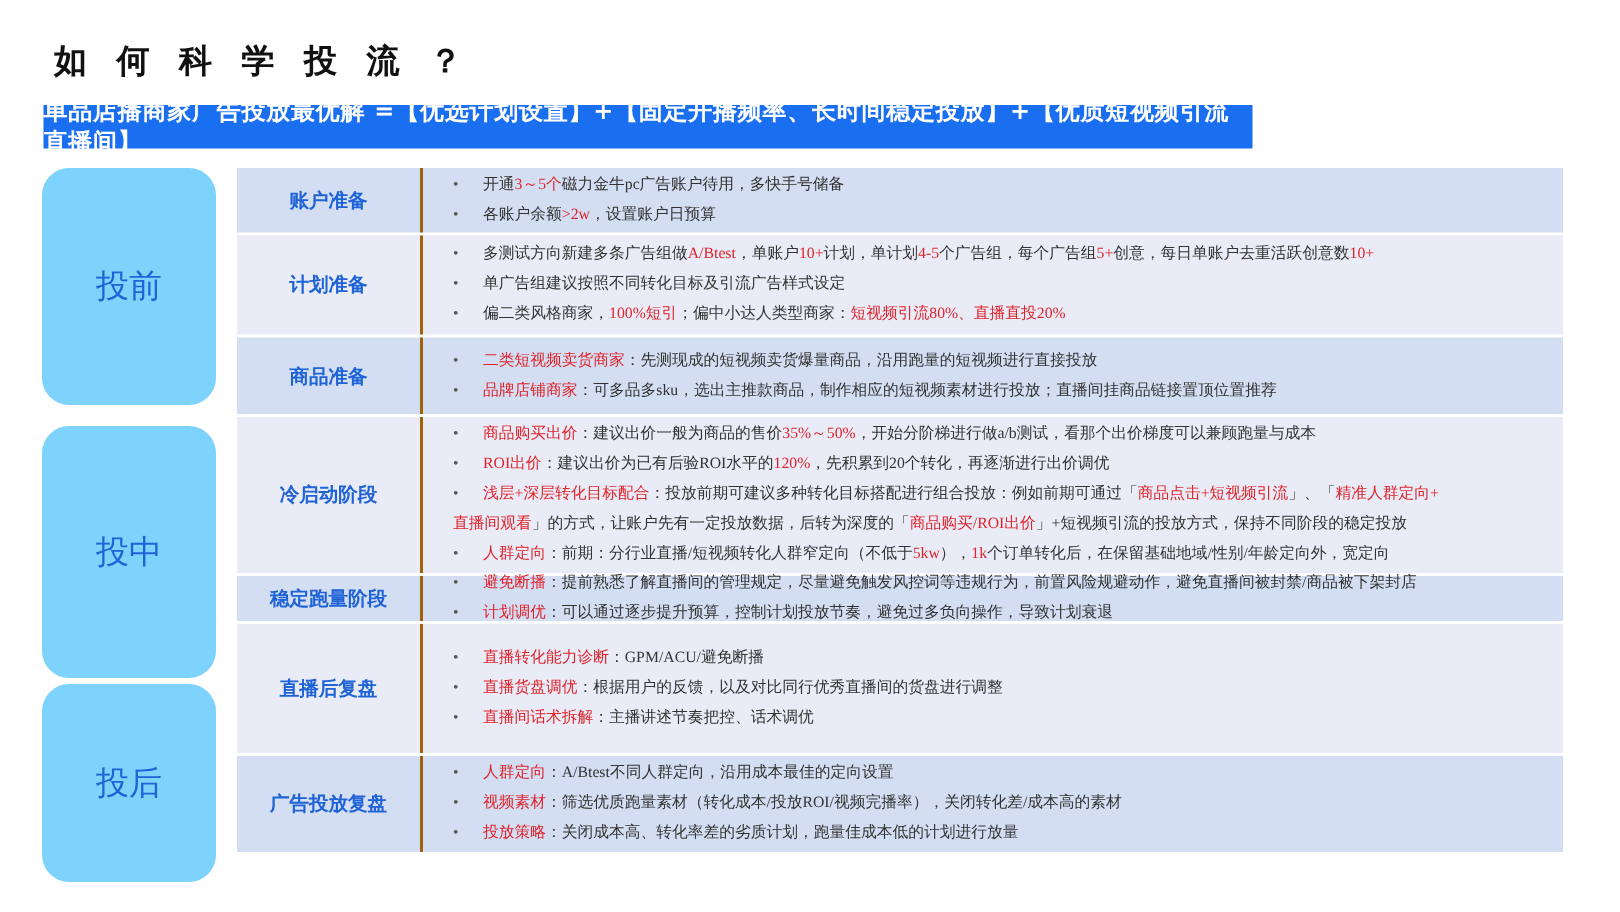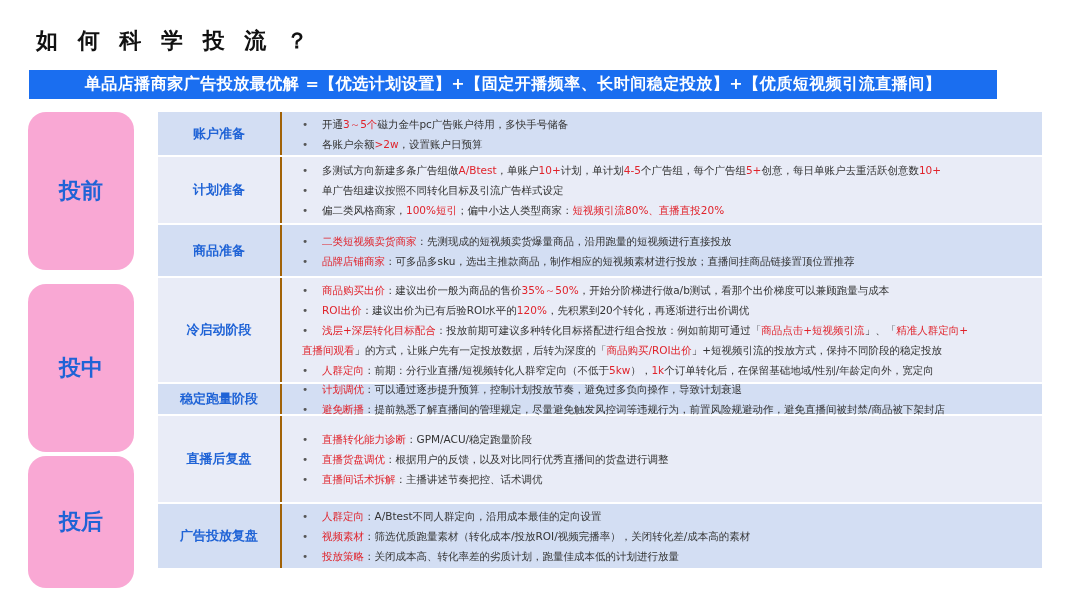--- a/index.html
+++ b/index.html
@@ -4,42 +4,42 @@
   <style>
     * { box-sizing: border-box; margin: 0; padding: 0; }
     html, body { width: 1080px; height: 608px; background: #ffffff; overflow: hidden; }
     body { font-family: "DejaVu Sans", "Liberation Sans", sans-serif; color: #222; position: relative; }
 
     .page-title {
       position: absolute; left: 36px; top: 26px;
       font-size: 22px; font-weight: bold; letter-spacing: 6px; color: #111;
     }
     .banner {
-      position: absolute; left: 29px; top: 70px; width: 968px; height: 29px;
+      position: absolute; left: 29px; top: 70px; width: 806px; height: 29px;
       background: #1a6ef0; color: #fff; font-size: 16px; font-weight: bold;
       display: flex; align-items: center; justify-content: center; letter-spacing: 0.5px;
     }
 
     .phase {
-      position: absolute; left: 28px; width: 106px;
-      background: #f9a8d4; border-radius: 18px;
+      position: absolute; left: 28px; width: 116px;
+      background: #7dd3fc; border-radius: 18px;
       display: flex; align-items: center; justify-content: center;
-      font-size: 22px; font-weight: bold; color: #1f63d6;
+      font-size: 22px; font-weight: normal; color: #1f63d6;
     }
 
     .table { position: absolute; left: 158px; top: 112px; width: 884px; }
     .row { display: flex; border-bottom: 2px solid #ffffff; }
     .row.dark { background: #d3def3; }
     .row.light { background: #e9ecf7; }
     .label {
       width: 124px; flex-shrink: 0; border-right: 2px solid #a16207;
       display: flex; align-items: center; justify-content: center;
       font-size: 13px; font-weight: bold; color: #1f63d6;
     }
-    .content { flex: 1; padding: 4px 0 4px 20px; display: flex; flex-direction: column; justify-content: center; }
+    .content { flex: 1; padding: 4px 0 4px 20px; display: flex; flex-direction: column; justify-content: center; font-family: Liberation Serif, serif; }
     .bullet { font-size: 10.5px; line-height: 20px; white-space: nowrap; color: #333; }
     .bullet .dot { display: inline-block; width: 20px; color: #555; }
     .seg.red { color: #e0232b; }
   </style>
 </head>
 <body>
 
 <div class="page-title">如 何 科 学 投 流 ？</div>
 <div class="banner">单品店播商家广告投放最优解 =【优选计划设置】+【固定开播频率、长时间稳定投放】+【优质短视频引流直播间】</div>
 
@@ -76,28 +76,28 @@
         <div class="bullet"><span class="dot">•</span><span class="seg red">商品购买出价</span><span class="seg">：建议出价一般为商品的售价</span><span class="seg red">35%～50%</span><span class="seg">，开始分阶梯进行做a/b测试，看那个出价梯度可以兼顾跑量与成本</span></div>
         <div class="bullet"><span class="dot">•</span><span class="seg red">ROI出价</span><span class="seg">：建议出价为已有后验ROI水平的</span><span class="seg red">120%</span><span class="seg">，先积累到20个转化，再逐渐进行出价调优</span></div>
         <div class="bullet"><span class="dot">•</span><span class="seg red">浅层+深层转化目标配合</span><span class="seg">：投放前期可建议多种转化目标搭配进行组合投放：例如前期可通过「</span><span class="seg red">商品点击+短视频引流</span><span class="seg">」、「</span><span class="seg red">精准人群定向+</span></div>
         <div class="bullet cont"><span class="seg red">直播间观看</span><span class="seg">」的方式，让账户先有一定投放数据，后转为深度的「</span><span class="seg red">商品购买/ROI出价</span><span class="seg">」+短视频引流的投放方式，保持不同阶段的稳定投放</span></div>
         <div class="bullet"><span class="dot">•</span><span class="seg red">人群定向</span><span class="seg">：前期：分行业直播/短视频转化人群窄定向（不低于</span><span class="seg red">5kw</span><span class="seg">），</span><span class="seg red">1k</span><span class="seg">个订单转化后，在保留基础地域/性别/年龄定向外，宽定向</span></div>
       </div>
   </div>
   <div class="row dark" style="height:32px;">
     <div class="label">稳定跑量阶段</div>
     <div class="content">
+        <div class="bullet"><span class="dot">•</span><span class="seg red">避免断播</span><span class="seg">：提前熟悉了解直播间的管理规定，尽量避免触发风控词等违规行为，前置风险规避动作，避免直播间被封禁/商品被下架封店</span></div>
         <div class="bullet"><span class="dot">•</span><span class="seg red">计划调优</span><span class="seg">：可以通过逐步提升预算，控制计划投放节奏，避免过多负向操作，导致计划衰退</span></div>
-        <div class="bullet"><span class="dot">•</span><span class="seg red">避免断播</span><span class="seg">：提前熟悉了解直播间的管理规定，尽量避免触发风控词等违规行为，前置风险规避动作，避免直播间被封禁/商品被下架封店</span></div>
       </div>
   </div>
   <div class="row light" style="height:88px;">
     <div class="label">直播后复盘</div>
     <div class="content">
-        <div class="bullet"><span class="dot">•</span><span class="seg red">直播转化能力诊断</span><span class="seg">：GPM/ACU/稳定跑量阶段</span></div>
+        <div class="bullet"><span class="dot">•</span><span class="seg red">直播转化能力诊断</span><span class="seg">：GPM/ACU/避免断播</span></div>
         <div class="bullet"><span class="dot">•</span><span class="seg red">直播货盘调优</span><span class="seg">：根据用户的反馈，以及对比同行优秀直播间的货盘进行调整</span></div>
         <div class="bullet"><span class="dot">•</span><span class="seg red">直播间话术拆解</span><span class="seg">：主播讲述节奏把控、话术调优</span></div>
       </div>
   </div>
   <div class="row dark" style="height:66px;">
     <div class="label">广告投放复盘</div>
     <div class="content">
         <div class="bullet"><span class="dot">•</span><span class="seg red">人群定向</span><span class="seg">：A/Btest不同人群定向，沿用成本最佳的定向设置</span></div>
         <div class="bullet"><span class="dot">•</span><span class="seg red">视频素材</span><span class="seg">：筛选优质跑量素材（转化成本/投放ROI/视频完播率），关闭转化差/成本高的素材</span></div>
         <div class="bullet"><span class="dot">•</span><span class="seg red">投放策略</span><span class="seg">：关闭成本高、转化率差的劣质计划，跑量佳成本低的计划进行放量</span></div>

